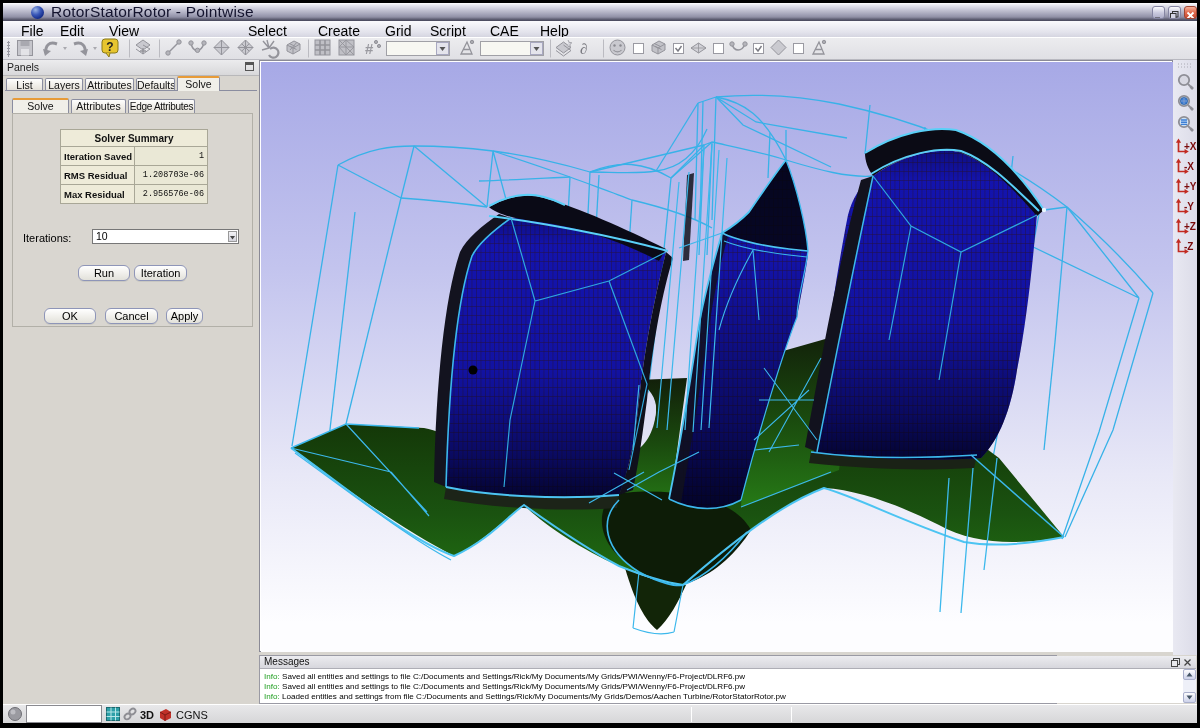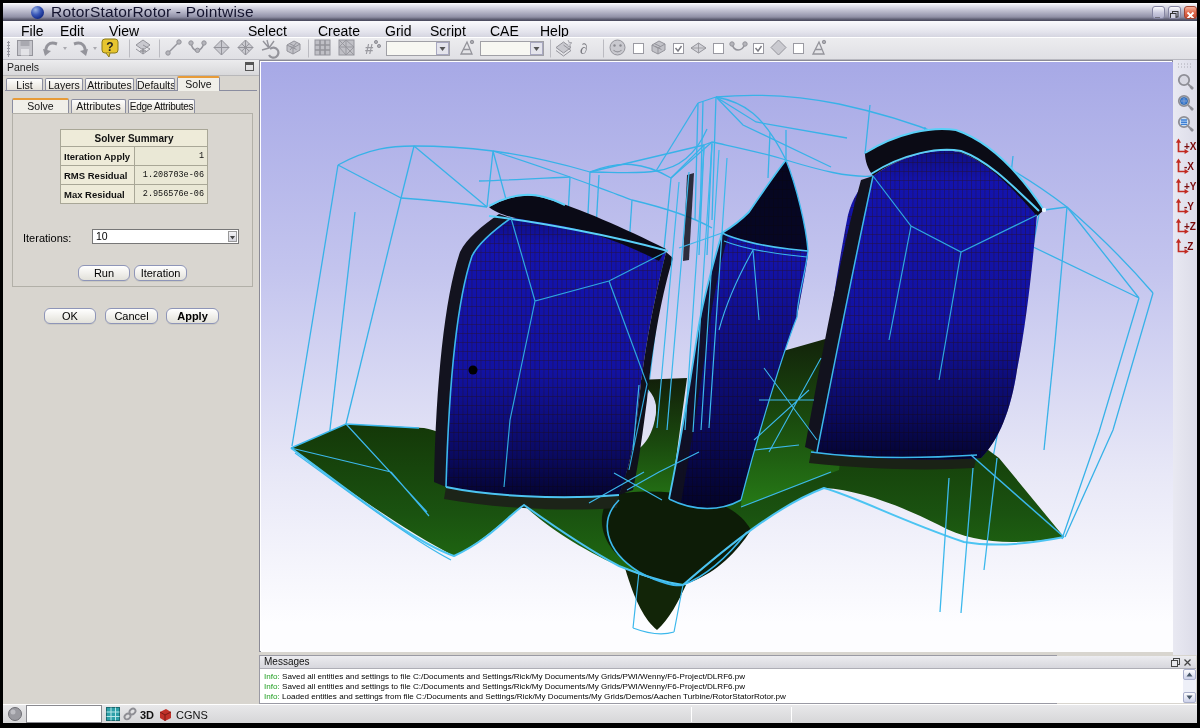--- a/index.html
+++ b/index.html
@@ -27,21 +27,21 @@
  background-image:radial-gradient(circle,#9a9aa2 1px,transparent 1.2px);background-size:3px 3px;}
 
 #panel{left:3px;top:60px;width:256px;height:644px;background:#d8d5cf;}
 #paneltitle{left:0;top:0;width:256px;height:16px;background:linear-gradient(#ececee,#d8d8da);border-bottom:1px solid #b8b8ba;font-size:10.5px;color:#222;line-height:15px;}
 .tab{height:13px;border:1px solid #8a8da0;border-bottom:none;border-radius:2px 2px 0 0;background:linear-gradient(#fefefd,#ece9e2 70%,#e2dfd7);font-size:10.5px;text-align:center;color:#111;white-space:nowrap;overflow:hidden;}
 .tabsel{background:#f0efe9;height:15px;border-top:2px solid #e79b38;z-index:3;}
 .tabrow1{top:18px;}
 #tabline1{left:2px;top:30px;width:252px;height:1px;background:#8a8da0;}
 .subtab{top:39px;height:14px;}
 .subsel{top:38px;height:15px;background:#f0efe9;border-top:2px solid #e79b38;z-index:3;}
-#groupbox{left:9px;top:53px;width:241px;height:174px;background:#d9d6d0;border:1px solid #b2b0a8;}
+#groupbox{left:9px;top:53px;width:241px;height:214px;background:#d9d6d0;border:1px solid #b2b0a8;}
 
 #stable{left:47px;top:15px;width:148px;table-layout:fixed;border:1px solid #86847a;background:#eeebd9;border-collapse:collapse;font-size:10px;color:#111;}
 #stable td{border:1px solid #a9a797;height:19px;padding:0 3px;white-space:nowrap;}
 #stable .hd{text-align:center;font-weight:bold;height:17px;}
 #stable .lbl{font-weight:bold;width:80px;font-size:9.5px;}
 #stable .val{font-family:"Liberation Mono",monospace;font-size:8.5px;text-align:right;background:#eae8d6;overflow:hidden;}
 .btn{background:linear-gradient(#fff,#f1f0ec 50%,#e2e1da);border:1px solid #8e95b8;border-radius:6px;font-size:11px;text-align:center;color:#000;box-shadow:0 1px 0 #c9c8c2;}
 #iterlbl{left:10px;top:118px;font-size:11px;}
 #iterbox{left:79px;top:115px;width:147px;height:15px;background:#fff;border:1px solid #777;font-size:10.5px;line-height:13px;}
 #iterbox .sp{position:absolute;right:1px;top:1px;width:9px;height:11px;background:linear-gradient(#f2f2f5,#d4d4dc);border:1px solid #999;font-size:6px;line-height:10px;text-align:center;color:#222;}
@@ -240,21 +240,21 @@
   <div class="tab subtab subsel abs" style="left:9px;width:57px;line-height:12px;">Solve</div>
   <div class="tab subtab abs" style="left:68px;width:55px;line-height:13px;">Attributes</div>
   <div class="tab subtab abs" style="left:125px;width:67px;line-height:13px;font-size:10px;letter-spacing:-0.3px;">Edge Attributes</div>
   <div id="groupbox" class="abs">
     <table id="stable" class="abs">
       <tbody>
           <tr>
             <td class="hd" colspan="2">Solver Summary</td>
           </tr>
       <tr>
-            <td class="lbl">Iteration Apply</td>
+            <td class="lbl">Iteration Saved</td>
             <td class="val">1</td>
           </tr>
       <tr>
             <td class="lbl">RMS Residual</td>
             <td class="val">1.208703e-06</td>
           </tr>
       <tr>
             <td class="lbl">Max Residual</td>
             <td class="val">2.956576e-06</td>
           </tr>
@@ -267,21 +267,21 @@
           <svg width="7" height="9" style="position:absolute;left:0;top:1px;">
             <path d="M1 3 h5 l-2.5 3.5 z" fill="#444"></path>
           </svg>
         </span>
       </div>
     <div class="btn abs" style="left:65px;top:151px;width:52px;height:16px;line-height:15px;">Run</div>
     <div class="btn abs" style="left:121px;top:151px;width:53px;height:16px;line-height:15px;">Iteration</div>
   </div>
   <div class="btn abs" style="left:41px;top:248px;width:52px;height:16px;line-height:15px;">OK</div>
   <div class="btn abs" style="left:102px;top:248px;width:53px;height:16px;line-height:15px;">Cancel</div>
-  <div class="btn abs" style="left:163px;top:248px;width:53px;height:16px;line-height:15px;font-weight:bold;">Apply</div>
+  <div class="btn abs" style="left:163px;top:248px;width:37px;height:16px;line-height:15px;">Apply</div>
 </div>
 
 <div id="vpframe" class="abs">
 <svg id="scene" width="912" height="590" viewBox="262 62 912 590">
   <defs>
     <linearGradient id="bgg" x1="0" y1="62" x2="0" y2="652" gradientUnits="userSpaceOnUse">
       <stop offset="0" stop-color="#a7a9e6"></stop>
       <stop offset="0.35" stop-color="#c3c4ee"></stop>
       <stop offset="0.7" stop-color="#e8e8f7"></stop>
       <stop offset="0.95" stop-color="#fdfdff"></stop>

